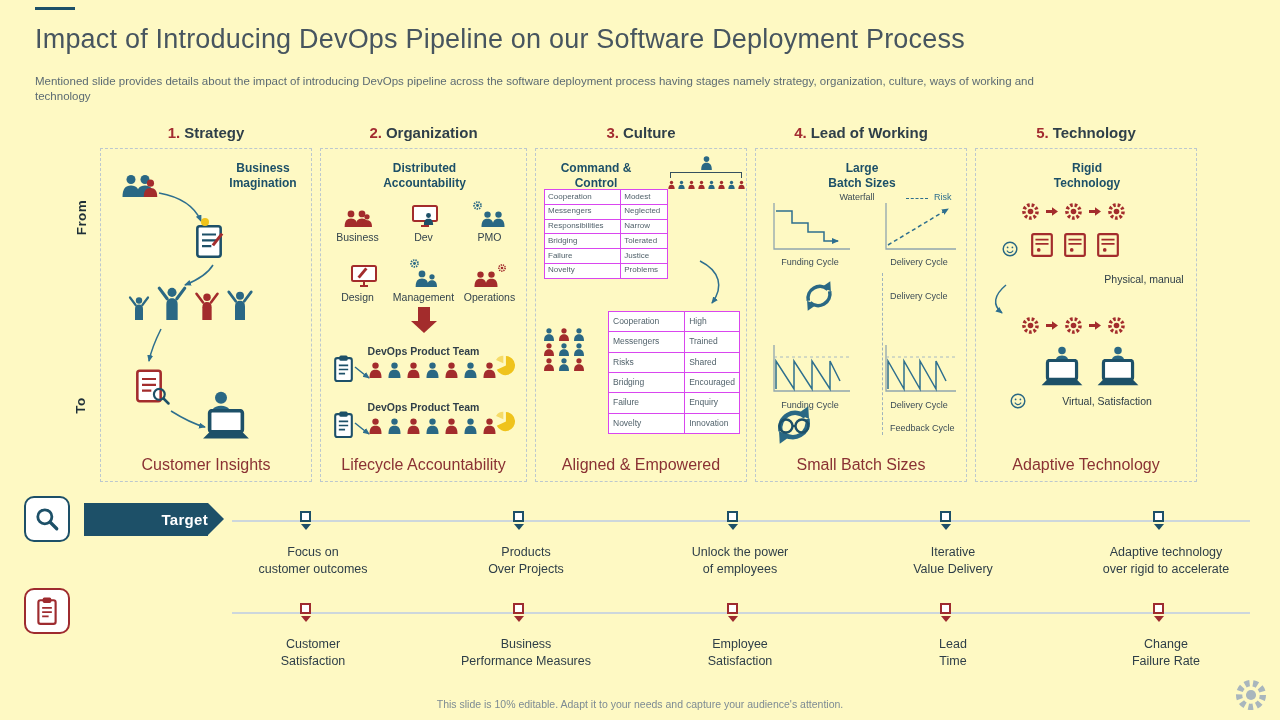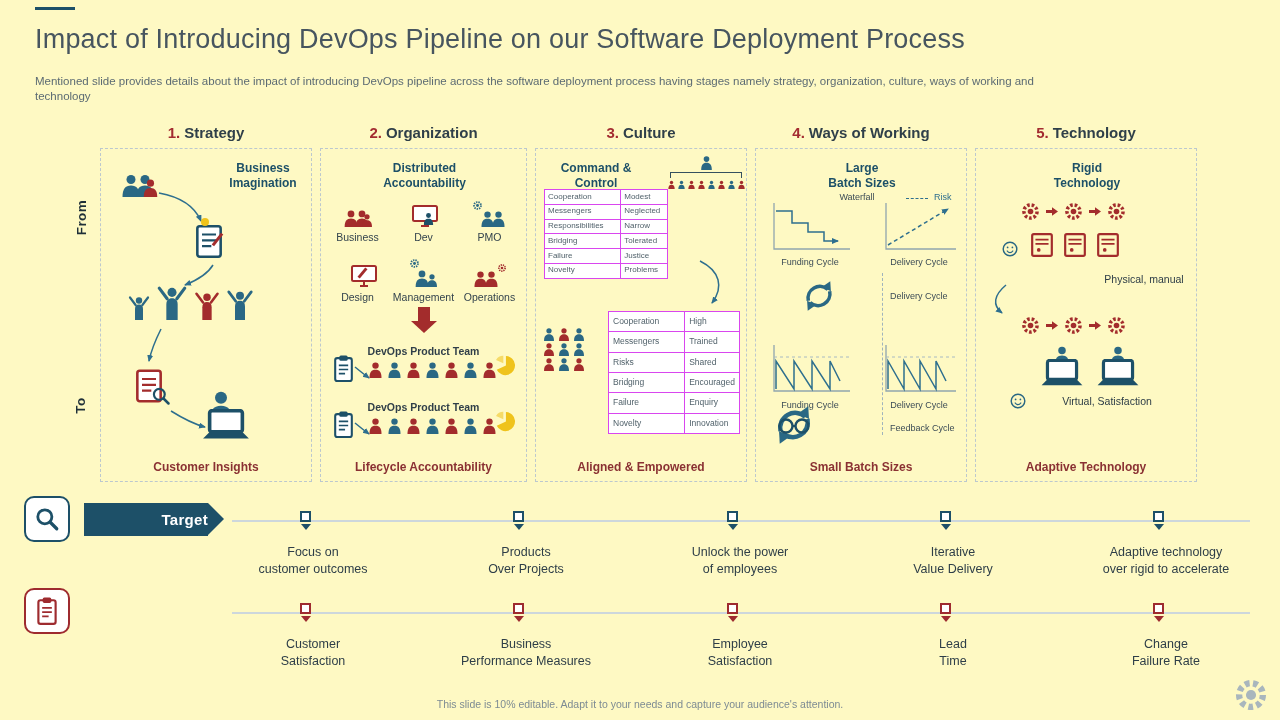--- a/index.html
+++ b/index.html
@@ -12,21 +12,21 @@
   .subtitle { left:35px; top:74px; width:1155px; font-size:11.5px; line-height:1.32; color:#5c6b73; white-space:pre-line; }
 
   .colhead { top:124px; text-align:center; font-size:15px; font-weight:bold; }
   .colhead .num { color:#a32c31; margin-right:4px; }
   .colhead .hlabel { color:#2f3f49; }
 
   .axis-label { transform:rotate(-90deg); transform-origin:center; font-weight:bold; font-size:13.5px; color:#1f3038; letter-spacing:.4px; }
 
   .col { top:148px; height:334px; border:1.5px dashed #bcc8ce; }
   .cap-from { position:absolute; text-align:center; color:#1d5068; font-weight:bold; font-size:12px; line-height:1.25; white-space:pre-line; }
-  .cap-to { position:absolute; bottom:7px; left:0; width:100%; text-align:center; color:#8a3133; font-weight:bold; font-size:12px; }
+  .cap-to { position:absolute; bottom:7px; left:0; width:100%; text-align:center; color:#8a3133; font-weight:normal; font-size:16px; }
 
   .ic { display:block; }
   svg.ic { overflow:visible; }
   .c-blue { color:#2a6884; } .c-navy { color:#1d5068; } .c-red { color:#a32c2c; }
   .c-yellow { color:#efc31c; }
 
   .flow { position:absolute; left:0; top:0; pointer-events:none; }
   .arr { fill:none; stroke:#2e6f8e; stroke-width:1.5; marker-end:url(#mk); }
 
   
@@ -162,21 +162,21 @@
   <div class="abs colhead" style="left:100px;width:212px">
     <span class="num">1.</span><span class="hlabel">Strategy</span>
   </div>
   <div class="abs colhead" style="left:320px;width:207px">
     <span class="num">2.</span><span class="hlabel">Organization</span>
   </div>
   <div class="abs colhead" style="left:535px;width:212px">
     <span class="num">3.</span><span class="hlabel">Culture</span>
   </div>
   <div class="abs colhead" style="left:755px;width:212px">
-    <span class="num">4.</span><span class="hlabel">Ways of Working</span>
+    <span class="num">4.</span><span class="hlabel">Lead of Working</span>
   </div>
   <div class="abs colhead" style="left:975px;width:222px">
     <span class="num">5.</span><span class="hlabel">Technology</span>
   </div>
 
   <div class="abs axis-label" style="left:64px;top:210px">From</div>
   <div class="abs axis-label" style="left:72px;top:398px">To</div>
 
   <div class="abs col" style="left:100px;width:212px">
     <svg class="flow" width="212" height="334">

